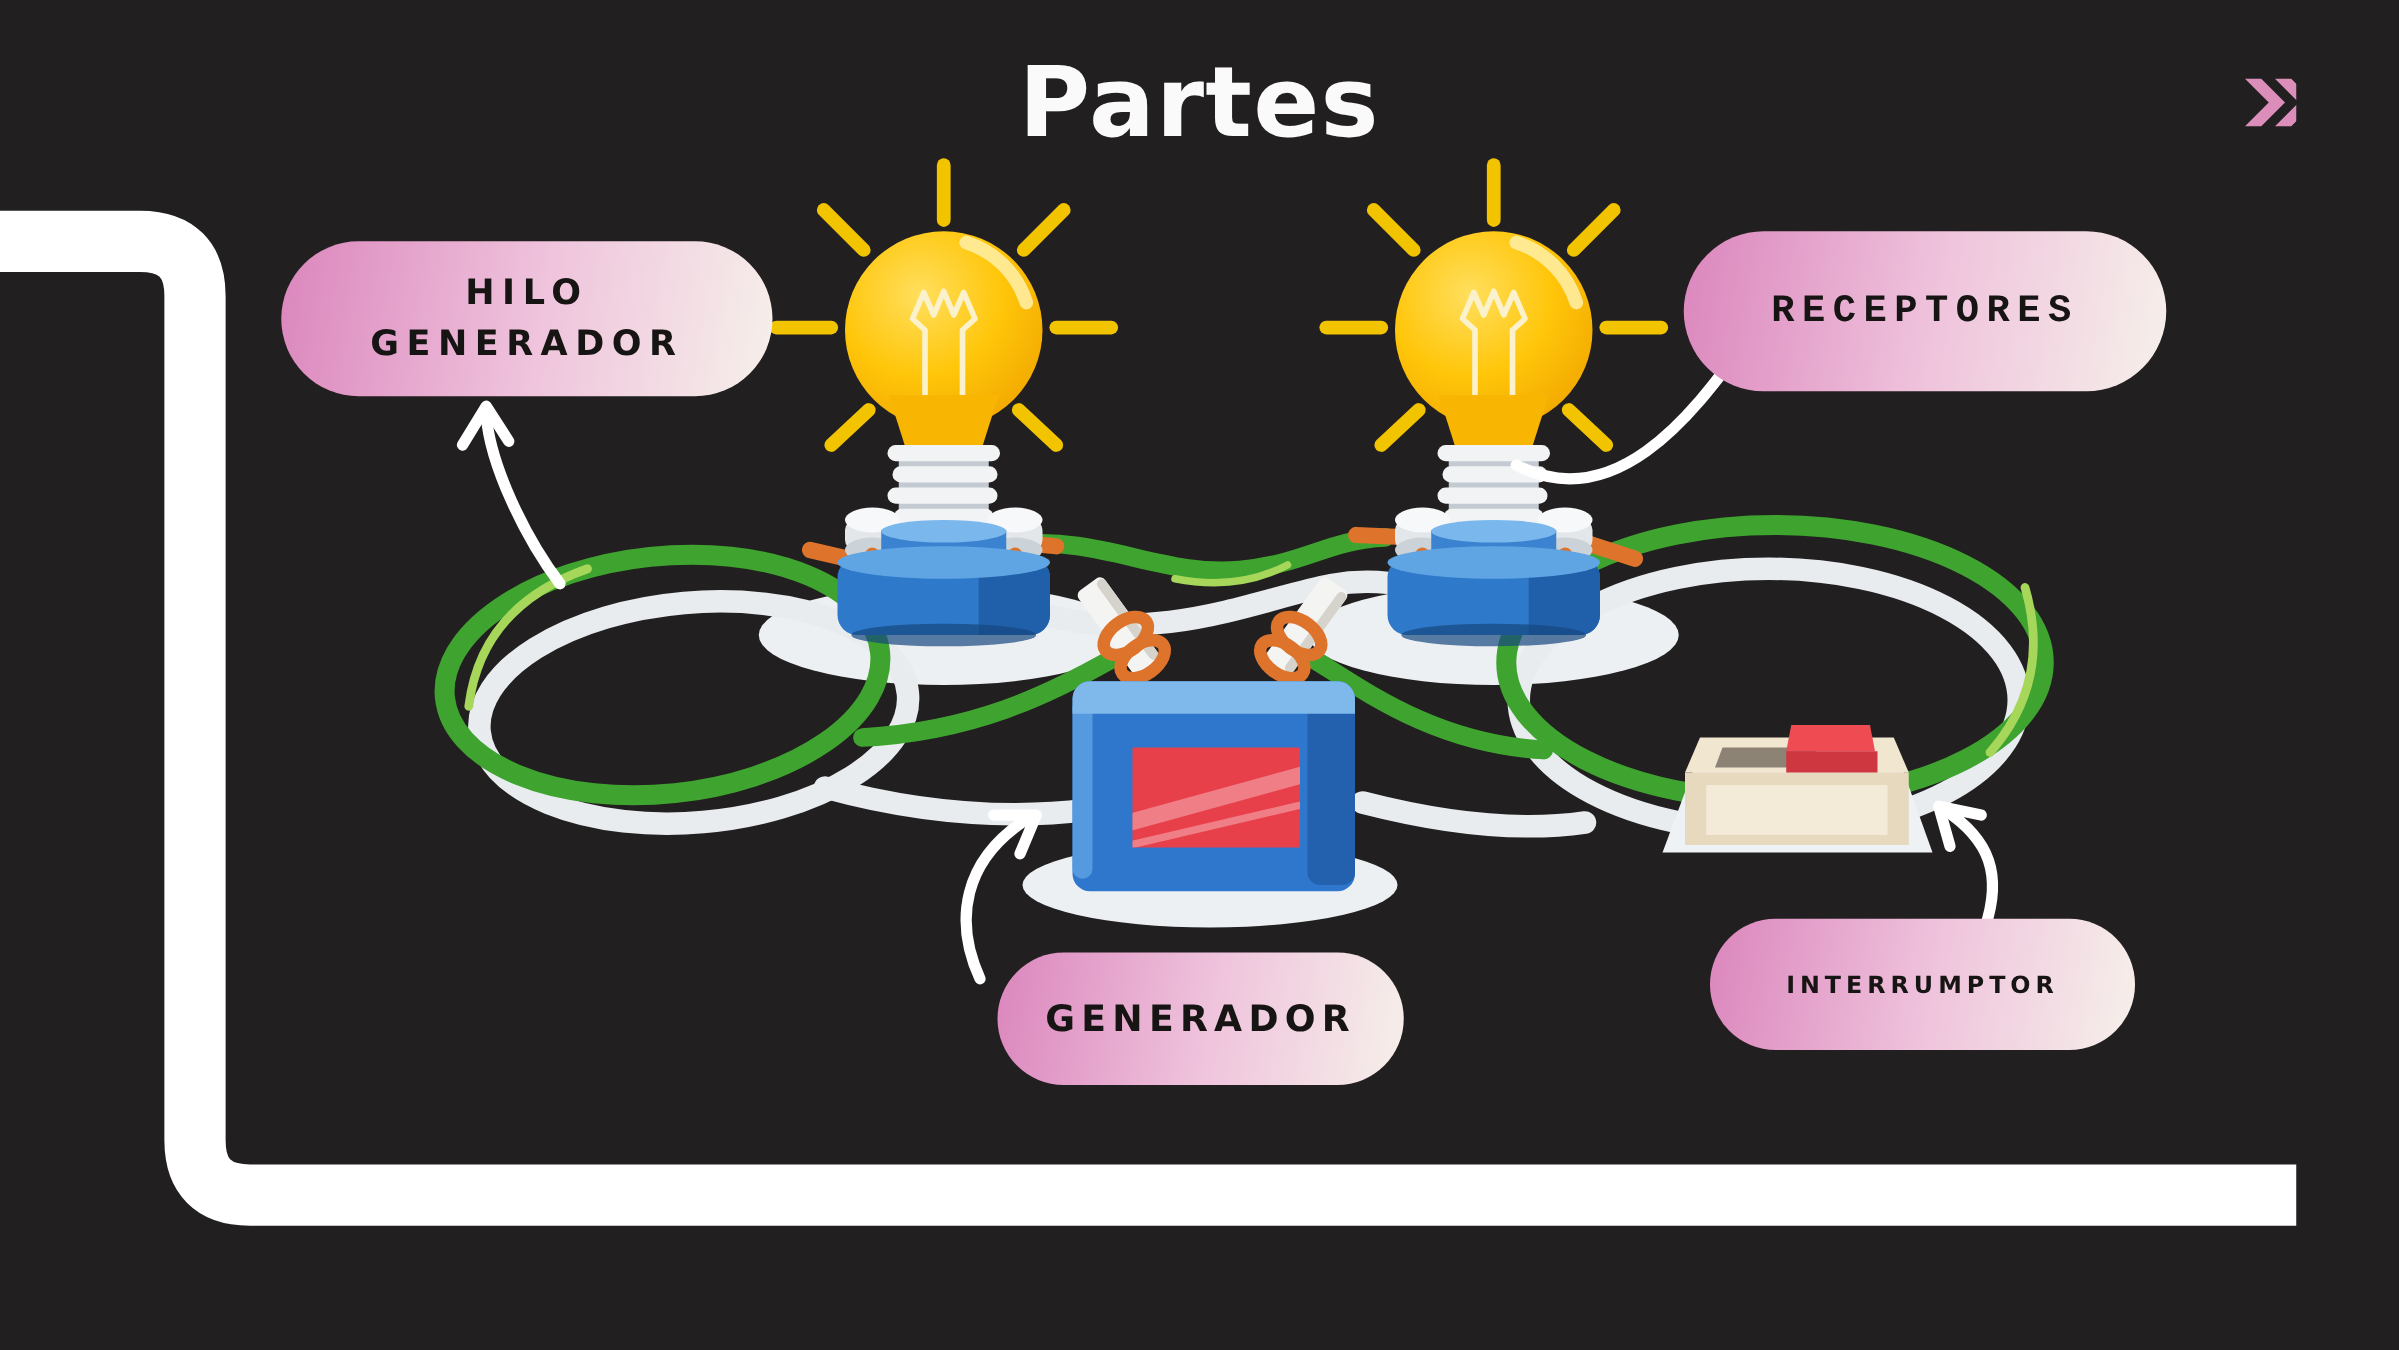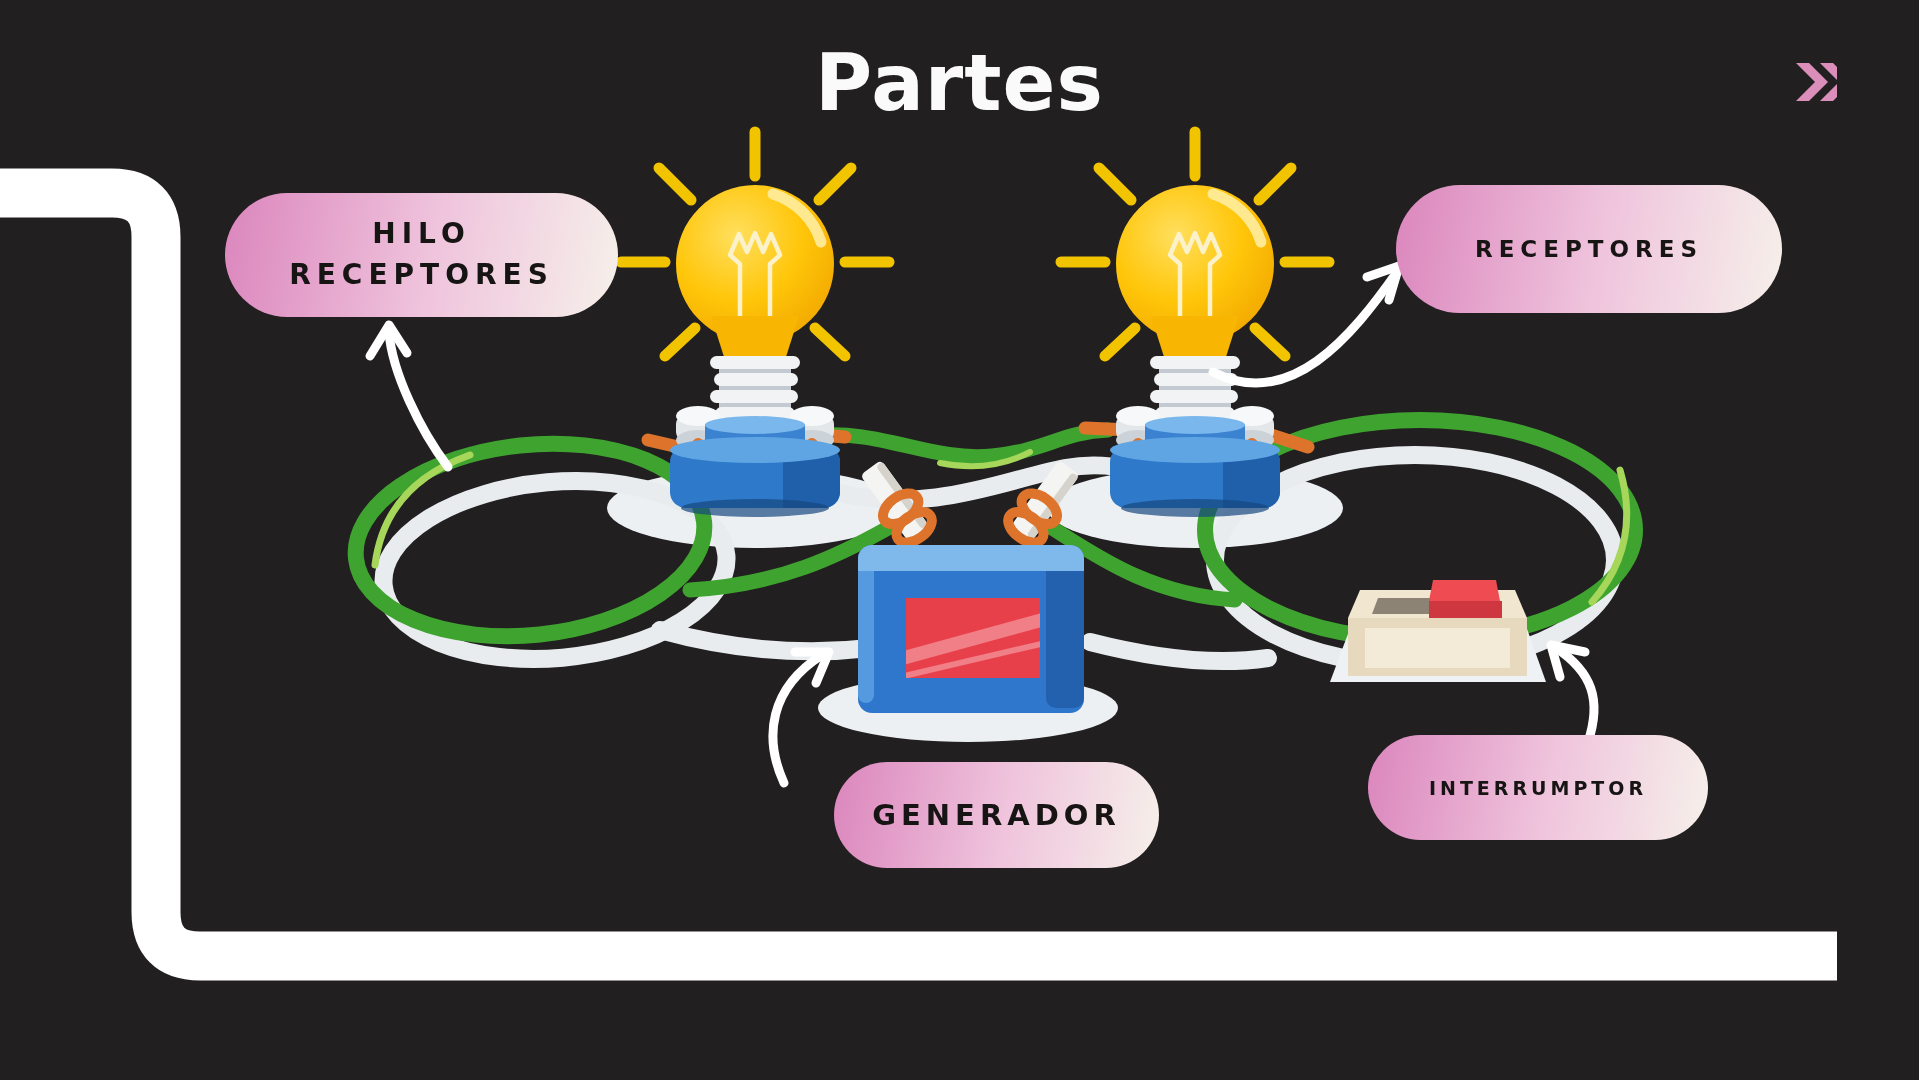--- a/index.html
+++ b/index.html
@@ -11,22 +11,22 @@
   .title{
     position:absolute;left:0;top:38px;width:1919px;text-align:center;
     color:#FBFAFA;font-size:78px;font-weight:800;letter-spacing:1px;
   }
   .pill{
     position:absolute;display:flex;align-items:center;justify-content:center;
     text-align:center;border-radius:70px;color:#171414;font-weight:800;
     background:linear-gradient(100deg,#DB86BD 0%,#EFC3DC 52%,#F6F0EA 100%);
   }
   .pill-hilo{left:225px;top:193px;width:393px;height:124px;font-size:28px;letter-spacing:6px;line-height:1.45;padding:0 30px;box-sizing:border-box;}
-  .pill-receptores{left:1396px;top:185px;width:386px;height:128px;font-size:23px;letter-spacing:6px;}
-  .pill-generador{left:834px;top:762px;width:325px;height:106px;font-size:29px;letter-spacing:5px;}
+  .pill-receptores{left:1347px;top:185px;width:386px;height:128px;font-size:31px;letter-spacing:6px;font-family:Liberation Mono, monospace;}
+  .pill-generador{left:798px;top:762px;width:325px;height:106px;font-size:29px;letter-spacing:5px;}
   .pill-interrumptor{left:1368px;top:735px;width:340px;height:105px;font-size:19px;letter-spacing:4px;}
 </style>
 </head>
 <body>
 
 <div id="slide">
 
   <svg id="circuit-svg" viewBox="0 0 1919 1080">
     <defs>
       <radialGradient id="bulbGrad" cx="38%" cy="32%" r="75%">
@@ -185,18 +185,18 @@
       </g>
       <g>
         <path d="M 1588,742 C 1602,700 1592,672 1556,648"></path>
         <polyline points="1585,652 1551,645 1560,677"></polyline>
       </g>
     </g>
   </svg>
 
   <div class="title">Partes</div>
 
-  <div class="pill pill-hilo">HILO RECEPTORES</div>
+  <div class="pill pill-hilo">HILO GENERADOR</div>
   <div class="pill pill-receptores">RECEPTORES</div>
   <div class="pill pill-generador">GENERADOR</div>
   <div class="pill pill-interrumptor">INTERRUMPTOR</div>
 
 </div>
 
 </body></html>

